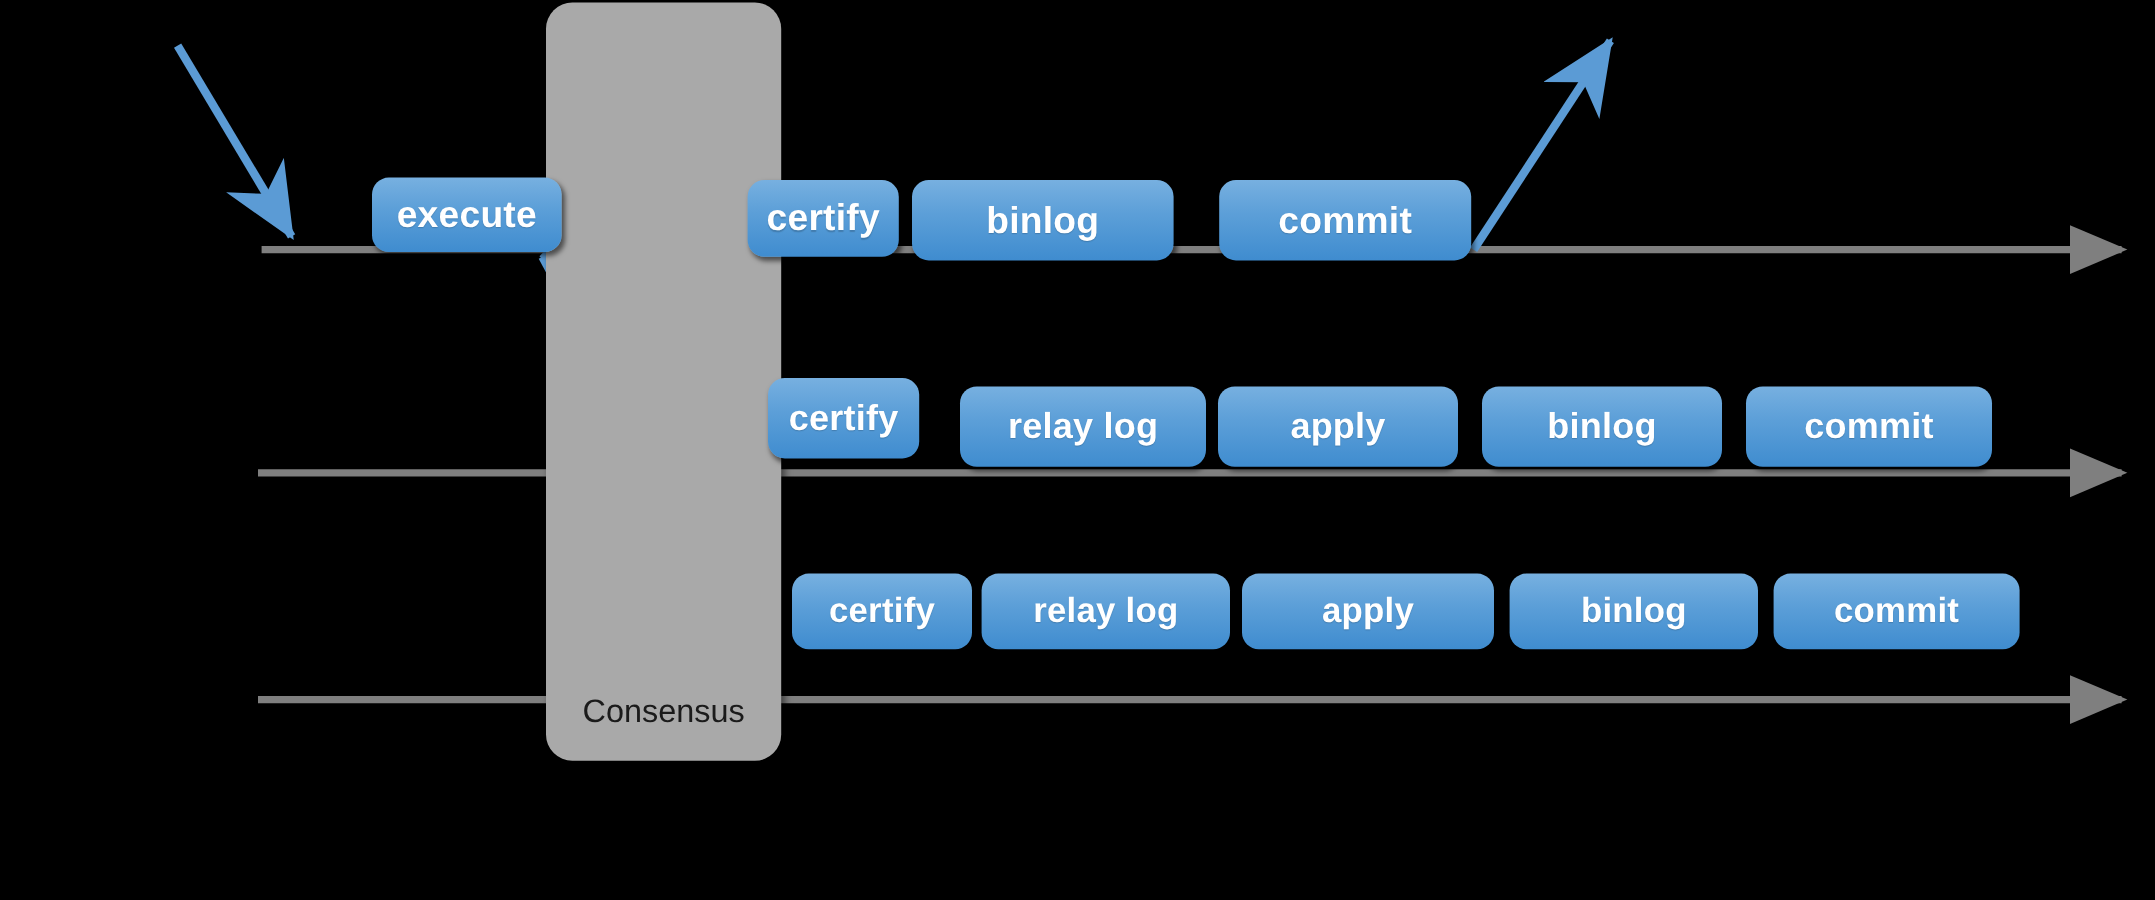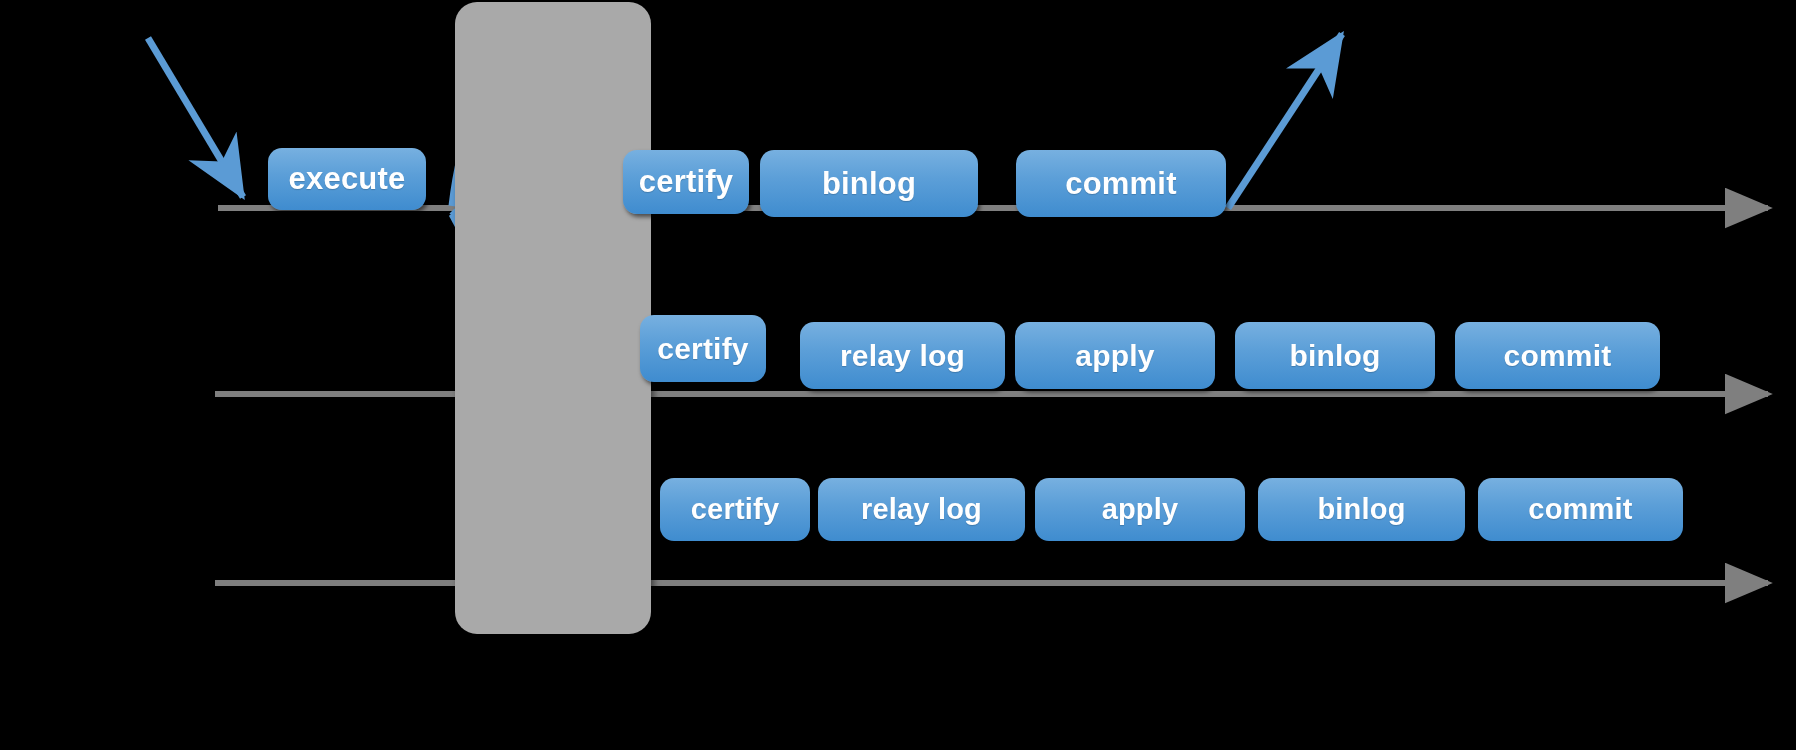--- a/index.html
+++ b/index.html
@@ -35,21 +35,21 @@
     justify-content: center;
     color: #ffffff;
     font-weight: bold;
     letter-spacing: 0.2px;
     text-shadow: 0 1px 1px rgba(0,0,0,0.18);
     z-index: 6;
   }
   .node.r1 { font-size: 31px; }
   .node.r2 { font-size: 30px; }
   .node.r3 { font-size: 29px; }
-  .node.execute { font-size: 31px; }
+  .node.execute { font-size: 31px; margin-left: 42px; }
 
   #consensus-box {
     position: absolute;
     left: 455px;
     top: 2px;
     width: 196px;
     height: 632px;
     border-radius: 22px;
     background: #a9a9a9;
     box-shadow: 3px 4px 6px rgba(0,0,0,0.5);
@@ -126,14 +126,15 @@
   <div class="node r2" style="left:1015px; top:322px; width:200px; height:67px;">apply</div>
   <div class="node r2" style="left:1235px; top:322px; width:200px; height:67px;">binlog</div>
   <div class="node r2" style="left:1455px; top:322px; width:205px; height:67px;">commit</div>
 
   <div class="node r3" style="left:660px; top:478px; width:150px; height:63px;">certify</div>
   <div class="node r3" style="left:818px; top:478px; width:207px; height:63px;">relay log</div>
   <div class="node r3" style="left:1035px; top:478px; width:210px; height:63px;">apply</div>
   <div class="node r3" style="left:1258px; top:478px; width:207px; height:63px;">binlog</div>
   <div class="node r3" style="left:1478px; top:478px; width:205px; height:63px;">commit</div>
 
+  <div id="consensus-label">Consensus</div>
 
 </div>
 
 </body></html>

